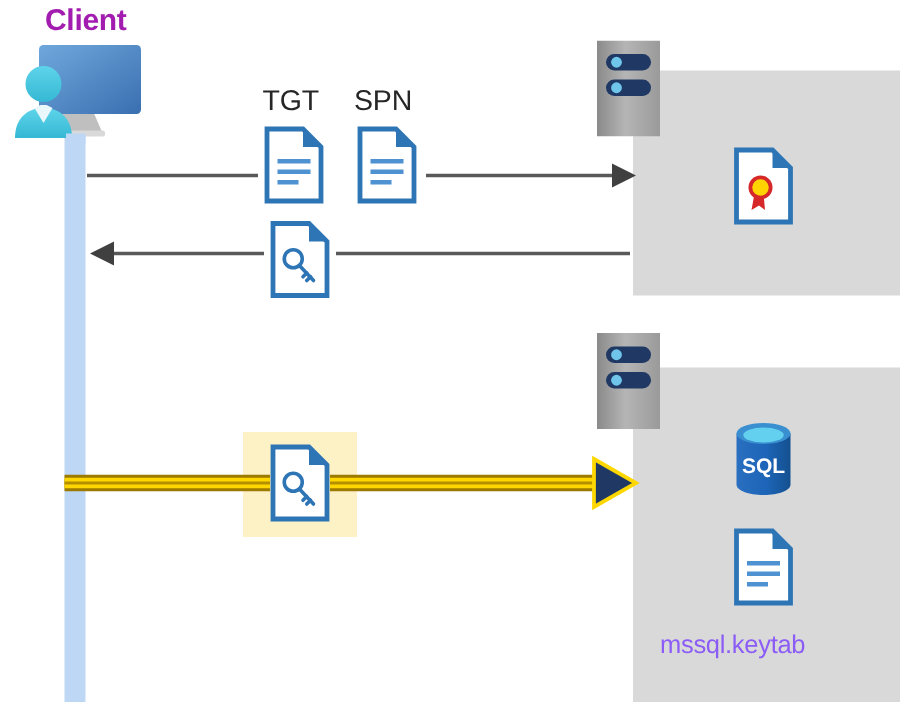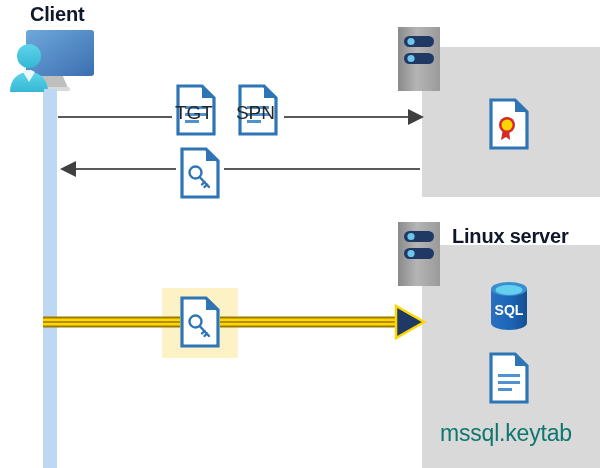--- a/index.html
+++ b/index.html
@@ -15,43 +15,42 @@
   
   .panel{position:absolute;background:#d9d9d9;}
   #dc-panel{left:422px;top:47px;width:178px;height:150px;}
   #linux-panel{left:422px;top:245px;width:178px;height:223px;}
 
   
   .title{
     position:absolute;
     font-weight:bold;
     font-size:20px;
-    color:#0f172a;
+    color:#a21caf;
     line-height:25px;
     letter-spacing:-0.2px;
     white-space:pre-line;
   }
   #client-title{left:30px;top:2px;}
   #dc-title{left:455px;top:4px;width:140px;}
   #linux-title{left:452px;top:224px;}
 
   .file-label{
     position:absolute;
-    font-size:23px;
-    color:#0f766e;
+    font-size:17px;
+    color:#8b5cf6;
     left:440px;top:420px;
     letter-spacing:-0.2px;
   }
 
   .stack-label{
     position:absolute;
     font-size:19px;
     color:#262626;
     letter-spacing:-0.1px;
-    margin-top:45px;
   }
   #tgt-label{left:175px;top:57px;}
   #spn-label{left:236px;top:57px;text-align:right;}
 
   
   #lifeline{
     position:absolute;left:43px;top:84px;width:14px;height:384px;
     background:#bdd7f5;
   }
 
@@ -230,20 +229,19 @@
 
   <svg class="doc-icon" id="keytab-doc" viewBox="0 0 40 52">
     <path d="M2 2 h24 l12 12 v36 h-36 z" fill="#ffffff" stroke="#2e75b6" stroke-width="3.2" stroke-linejoin="miter"></path>
     <path d="M26 2 l12 12 h-12 z" fill="#2e75b6"></path>
     <rect x="9" y="22" width="22" height="3" fill="#4f92d1"></rect>
     <rect x="9" y="29" width="22" height="3" fill="#4f92d1"></rect>
     <rect x="9" y="36" width="14" height="3" fill="#4f92d1"></rect>
   </svg>
 
   <div class="title" id="client-title">Client</div>
-  <div class="title" id="linux-title">Linux server</div>
 
   <div class="stack-label" id="tgt-label">TGT</div>
   <div class="stack-label" id="spn-label">SPN</div>
 
   <div class="file-label">mssql.keytab</div>
 
 </div>
 
 </body></html>

